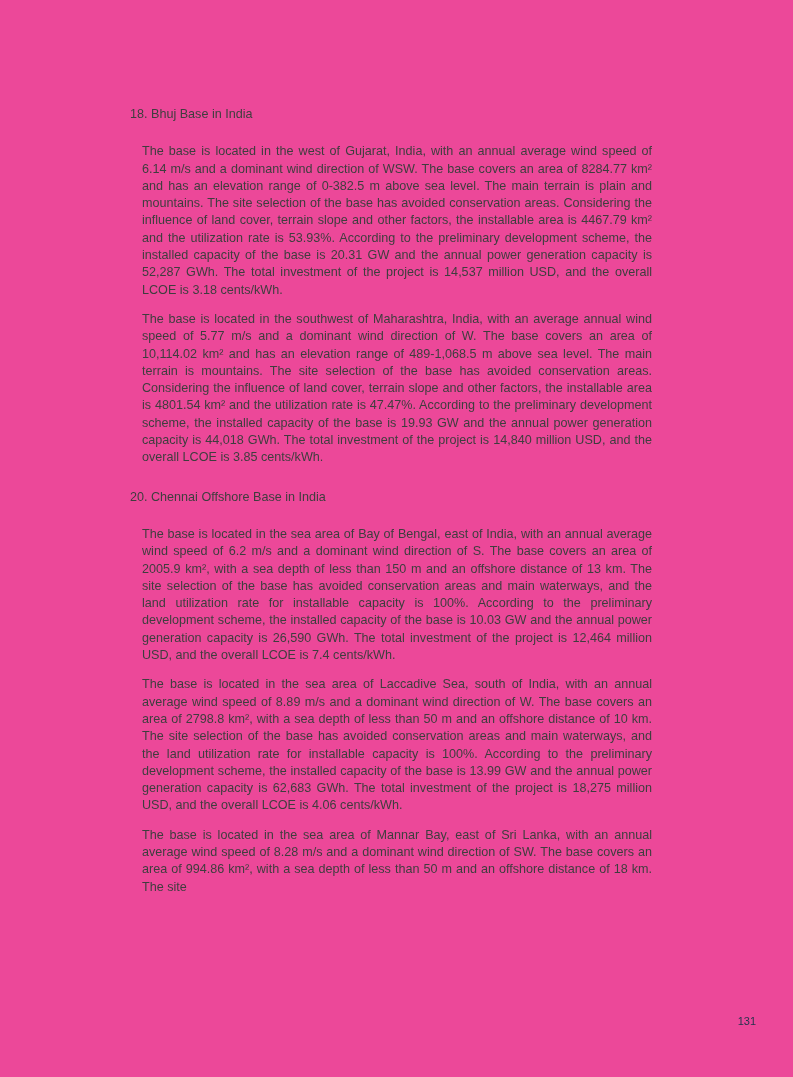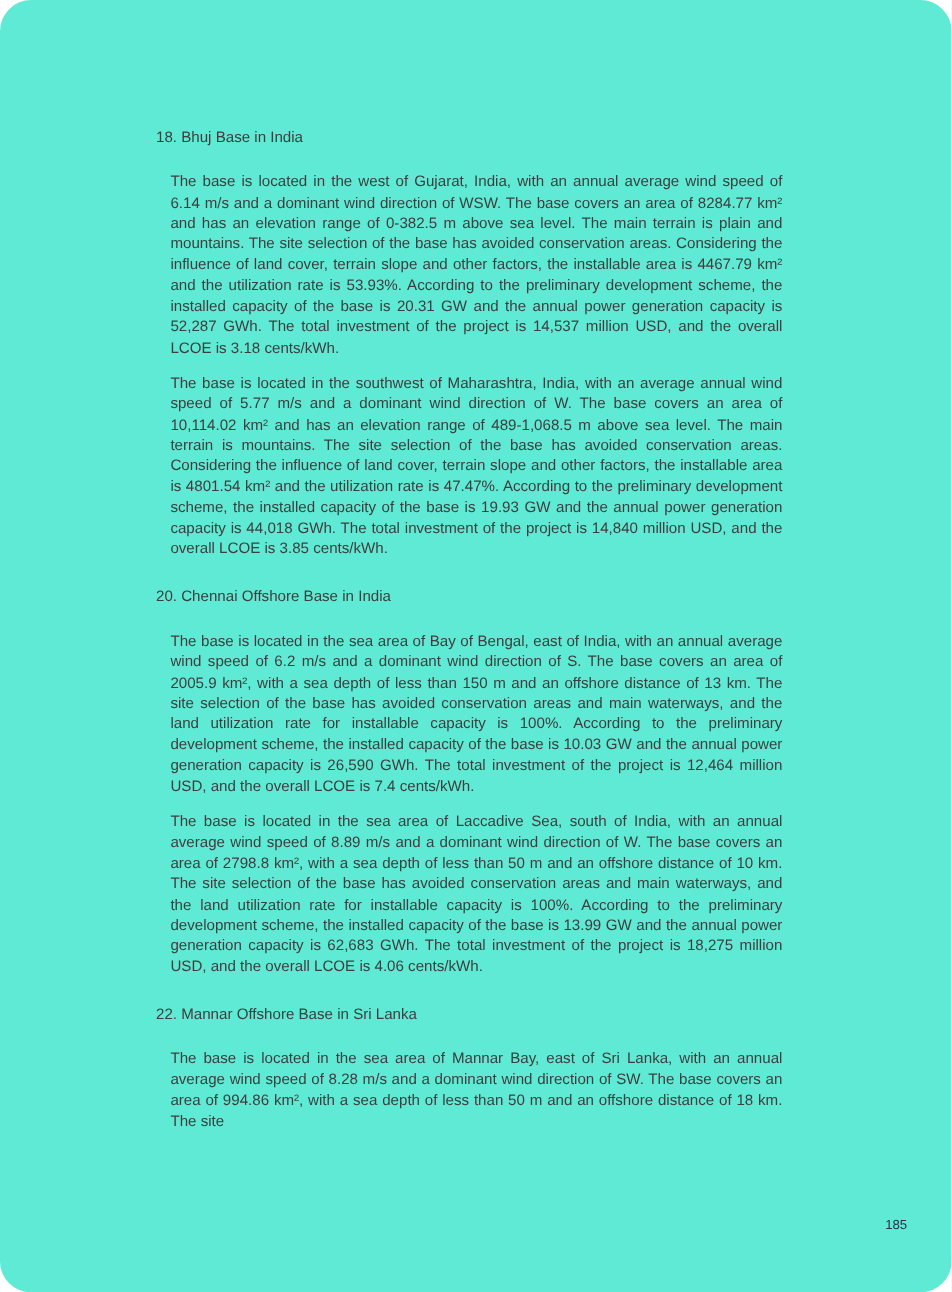--- a/index.html
+++ b/index.html
@@ -4,24 +4,23 @@
 <style>
   html, body {
     margin: 0;
     padding: 0;
     background: #ffffff;
   }
   .page {
     position: relative;
     width: 793px;
     height: 1077px;
-    background: #5eead4;
+    background: #ec4899;
     overflow: hidden;
     font-family: "Liberation Sans", sans-serif;
-    border-radius: 26px;
   }
   .content {
     position: absolute;
     left: 130px;
     top: 106px;
     width: 534px;
     color: #3e3e3e;
     font-size: 12.6px;
     line-height: 17.3px;
   }
@@ -65,20 +64,19 @@
     <section class="doc-section">
       <h2 class="section-heading">20. Chennai Offshore Base in India</h2>
       <p class="section-body">The base is located in the sea area of Bay of Bengal, east of India, with an annual average wind speed of 6.2 m/s and a dominant wind direction of S. The base covers an area of 2005.9 km², with a sea depth of less than 150 m and an offshore distance of 13 km. The site selection of the base has avoided conservation areas and main waterways, and the land utilization rate for installable capacity is 100%. According to the preliminary development scheme, the installed capacity of the base is 10.03 GW and the annual power generation capacity is 26,590 GWh. The total investment of the project is 12,464 million USD, and the overall LCOE is 7.4 cents/kWh.</p>
     </section>
 
     <section class="doc-section">
       <p class="section-body">The base is located in the sea area of Laccadive Sea, south of India, with an annual average wind speed of 8.89 m/s and a dominant wind direction of W. The base covers an area of 2798.8 km², with a sea depth of less than 50 m and an offshore distance of 10 km. The site selection of the base has avoided conservation areas and main waterways, and the land utilization rate for installable capacity is 100%. According to the preliminary development scheme, the installed capacity of the base is 13.99 GW and the annual power generation capacity is 62,683 GWh. The total investment of the project is 18,275 million USD, and the overall LCOE is 4.06 cents/kWh.</p>
     </section>
 
     <section class="doc-section">
-      <h2 class="section-heading">22. Mannar Offshore Base in Sri Lanka</h2>
       <p class="section-body">The base is located in the sea area of Mannar Bay, east of Sri Lanka, with an annual average wind speed of 8.28 m/s and a dominant wind direction of SW. The base covers an area of 994.86 km², with a sea depth of less than 50 m and an offshore distance of 18 km. The site</p>
     </section>
 
   </div>
 
-  <div class="page-number">185</div>
+  <div class="page-number">131</div>
 </div>
 
 </body></html>

